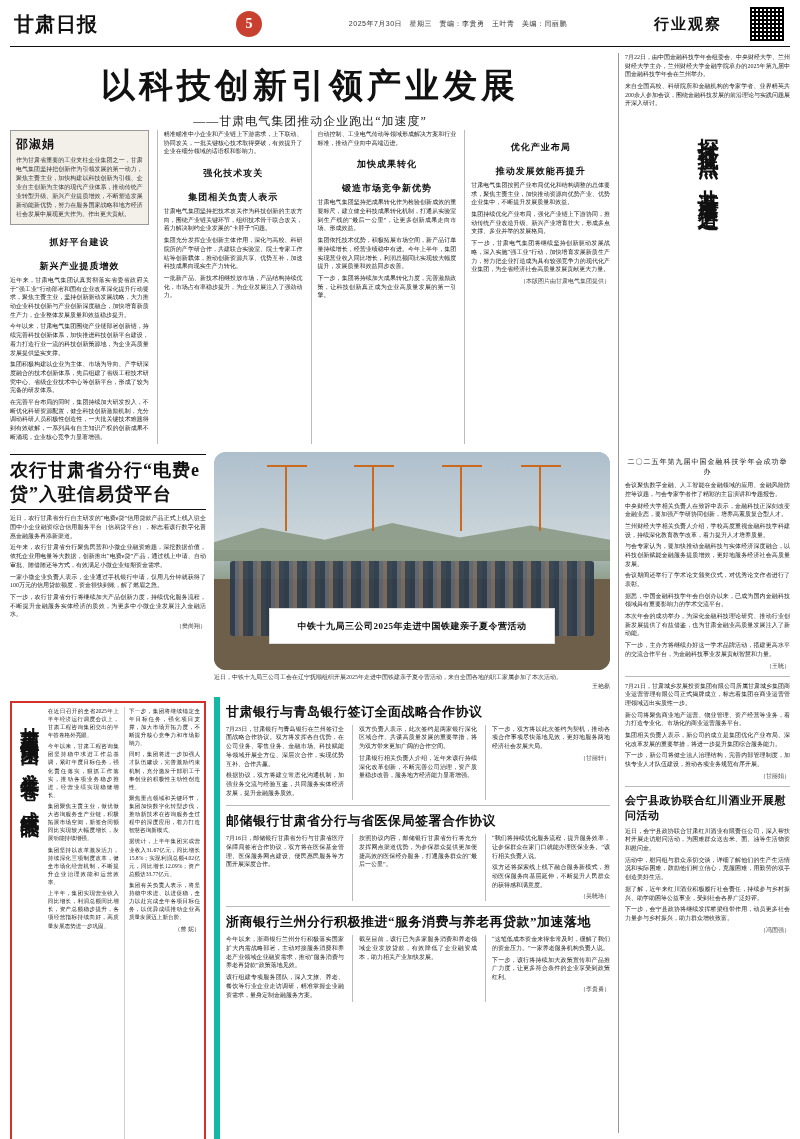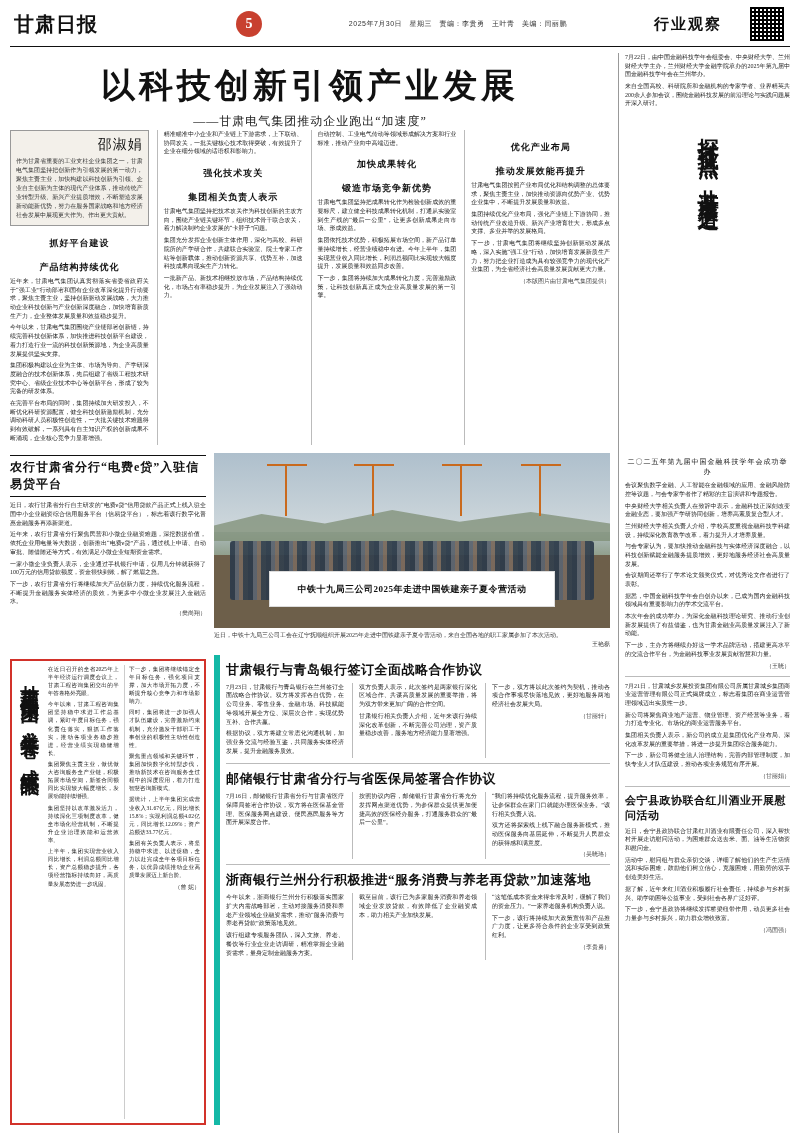--- a/index.html
+++ b/index.html
@@ -68,41 +68,42 @@
   }
   .subhead2{
     text-align:center;font-size:9px;font-weight:bold;letter-spacing:1px;
     margin:11px 0 3px 0;
   }
 
   
   .quote-box{
     border:1px solid #999;background:#f3f0ea;padding:5px;margin-bottom:5px;
   }
-  .quote-name{font-size:14px;font-weight:normal;text-align:right;margin-bottom:3px;letter-spacing:1px;}
+  .quote-name{font-size:12px;font-weight:bold;text-align:left;margin-bottom:3px;letter-spacing:1px;}
   .quote-body{font-size:6px;line-height:1.5;color:#333;text-align:justify;}
 
   .byline{font-size:6px;text-align:right;color:#444;margin-top:2px;}
 
   
   .band-title{
-    font-size:12px;font-weight:bold;letter-spacing:1px;
+    font-size:18px;font-weight:bold;letter-spacing:1px;
     border-top:1px solid #111;border-bottom:1px solid #111;
     padding:3px 0;margin:6px 0 4px 0;text-align:left;
   }
   .art-title{
     font-size:13px;font-weight:bold;letter-spacing:.5px;margin:6px 0 4px 0;
   }
   .art-title.sm{font-size:11px;}
 
   
   .photo-wrap{margin:4px 0 2px 0;}
   .photo{
-    width:100%;height:175px;position:relative;overflow:hidden;
+    width:100%;height:218px;position:relative;overflow:hidden;
     background:linear-gradient(#9fb7c9 0%,#b9c8d2 40%,#8d9c86 60%,#6f7f63 100%);
+    border-radius:12px;
   }
   .photo .sky{position:absolute;inset:0 0 55% 0;background:linear-gradient(#aebfcc,#cfd8dc);}
   .photo .hill{position:absolute;left:0;right:0;top:28%;height:22%;background:#7d8d74;opacity:.75;
     clip-path:polygon(0 60%,12% 30%,28% 55%,45% 20%,62% 50%,80% 25%,100% 55%,100% 100%,0 100%);}
   .photo .ground{position:absolute;left:0;right:0;bottom:0;height:42%;background:#6d5f4a;}
   .photo .crane{position:absolute;top:6%;width:2px;height:30%;background:#c96a1e;}
   .photo .crane:after{content:"";position:absolute;top:0;left:-18px;width:40px;height:2px;background:#c96a1e;}
   .photo .crowd{
     position:absolute;left:4%;right:4%;bottom:16%;height:34%;
     background:repeating-linear-gradient(90deg,#2c3a4a 0 5px,#5b6470 5px 9px,#7a6a5d 9px 13px,#33404d 13px 18px);
@@ -164,21 +165,21 @@
       <div class="subheadline">——甘肃电气集团推动企业跑出“加速度”</div>
 
       <div class="cols">
 
         <div class="col">
           <div class="quote-box">
             <div class="quote-name">邵淑娟</div>
             <div class="quote-body">作为甘肃省重要的工业支柱企业集团之一，甘肃电气集团坚持把创新作为引领发展的第一动力，聚焦主责主业，加快构建以科技创新为引领、企业自主创新为主体的现代产业体系，推动传统产业转型升级、新兴产业提质增效，不断塑造发展新动能新优势，努力在服务国家战略和地方经济社会发展中展现更大作为、作出更大贡献。</div>
           </div>
           <div class="subhead2">抓好平台建设</div>
-          <div class="subhead2">产品结构持续优化</div>
+          <div class="subhead2">新兴产业提质增效</div>
           <p class="txt">近年来，甘肃电气集团认真贯彻落实省委省政府关于“强工业”行动部署和国有企业改革深化提升行动要求，聚焦主责主业，坚持创新驱动发展战略，大力推动企业科技创新与产业创新深度融合，加快培育新质生产力，企业整体发展质量和效益稳步提升。</p>
           <p class="txt">今年以来，甘肃电气集团围绕产业链部署创新链，持续完善科技创新体系，加快推进科技创新平台建设，着力打造行业一流的科技创新策源地，为企业高质量发展提供坚实支撑。</p>
           <p class="txt">集团积极构建以企业为主体、市场为导向、产学研深度融合的技术创新体系，先后组建了省级工程技术研究中心、省级企业技术中心等创新平台，形成了较为完备的研发体系。</p>
           <p class="txt">在完善平台布局的同时，集团持续加大研发投入，不断优化科研资源配置，健全科技创新激励机制，充分调动科研人员积极性创造性，一大批关键技术难题得到有效破解，一系列具有自主知识产权的创新成果不断涌现，企业核心竞争力显著增强。</p>
         </div>
 
         <div class="col vsep" style="padding-left:6px">
           <p class="txt">精准瞄准中小企业和产业链上下游需求，上下联动、协同攻关，一批关键核心技术取得突破，有效提升了企业在细分领域的话语权和影响力。</p>
           <div class="subhead2">强化技术攻关</div>
           <div class="subhead2">集团相关负责人表示</div>

